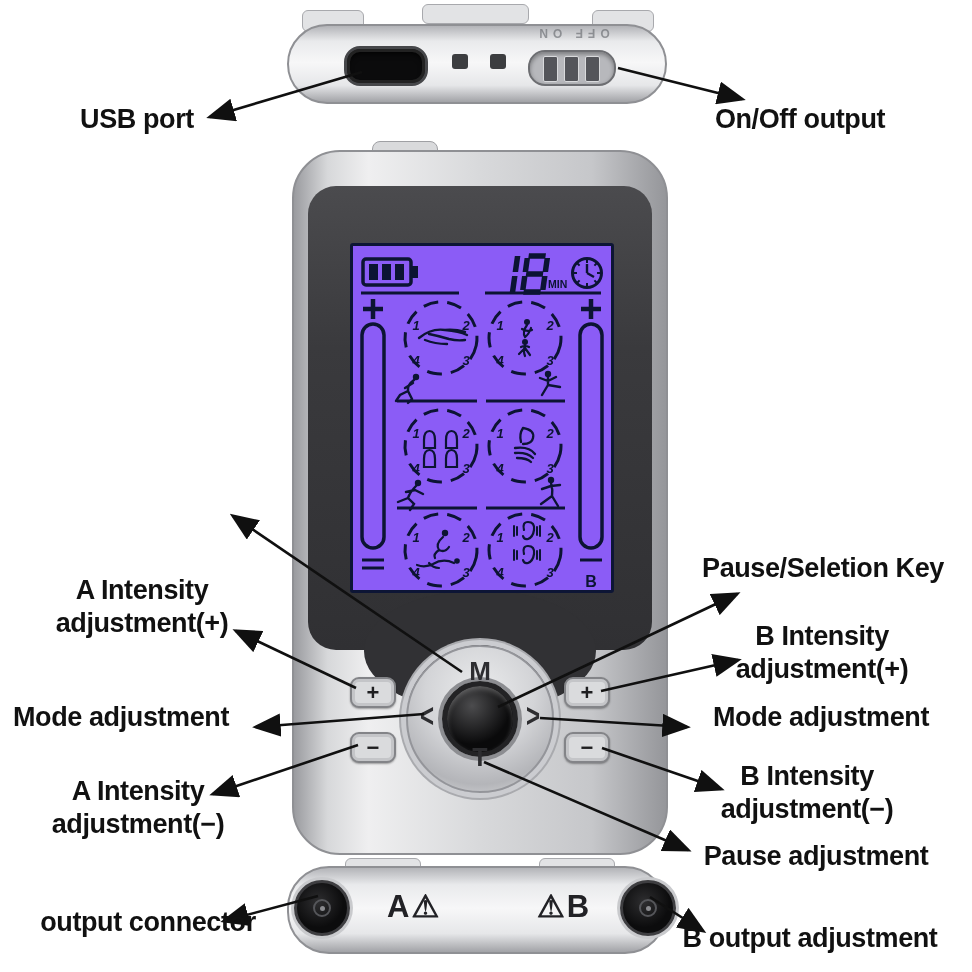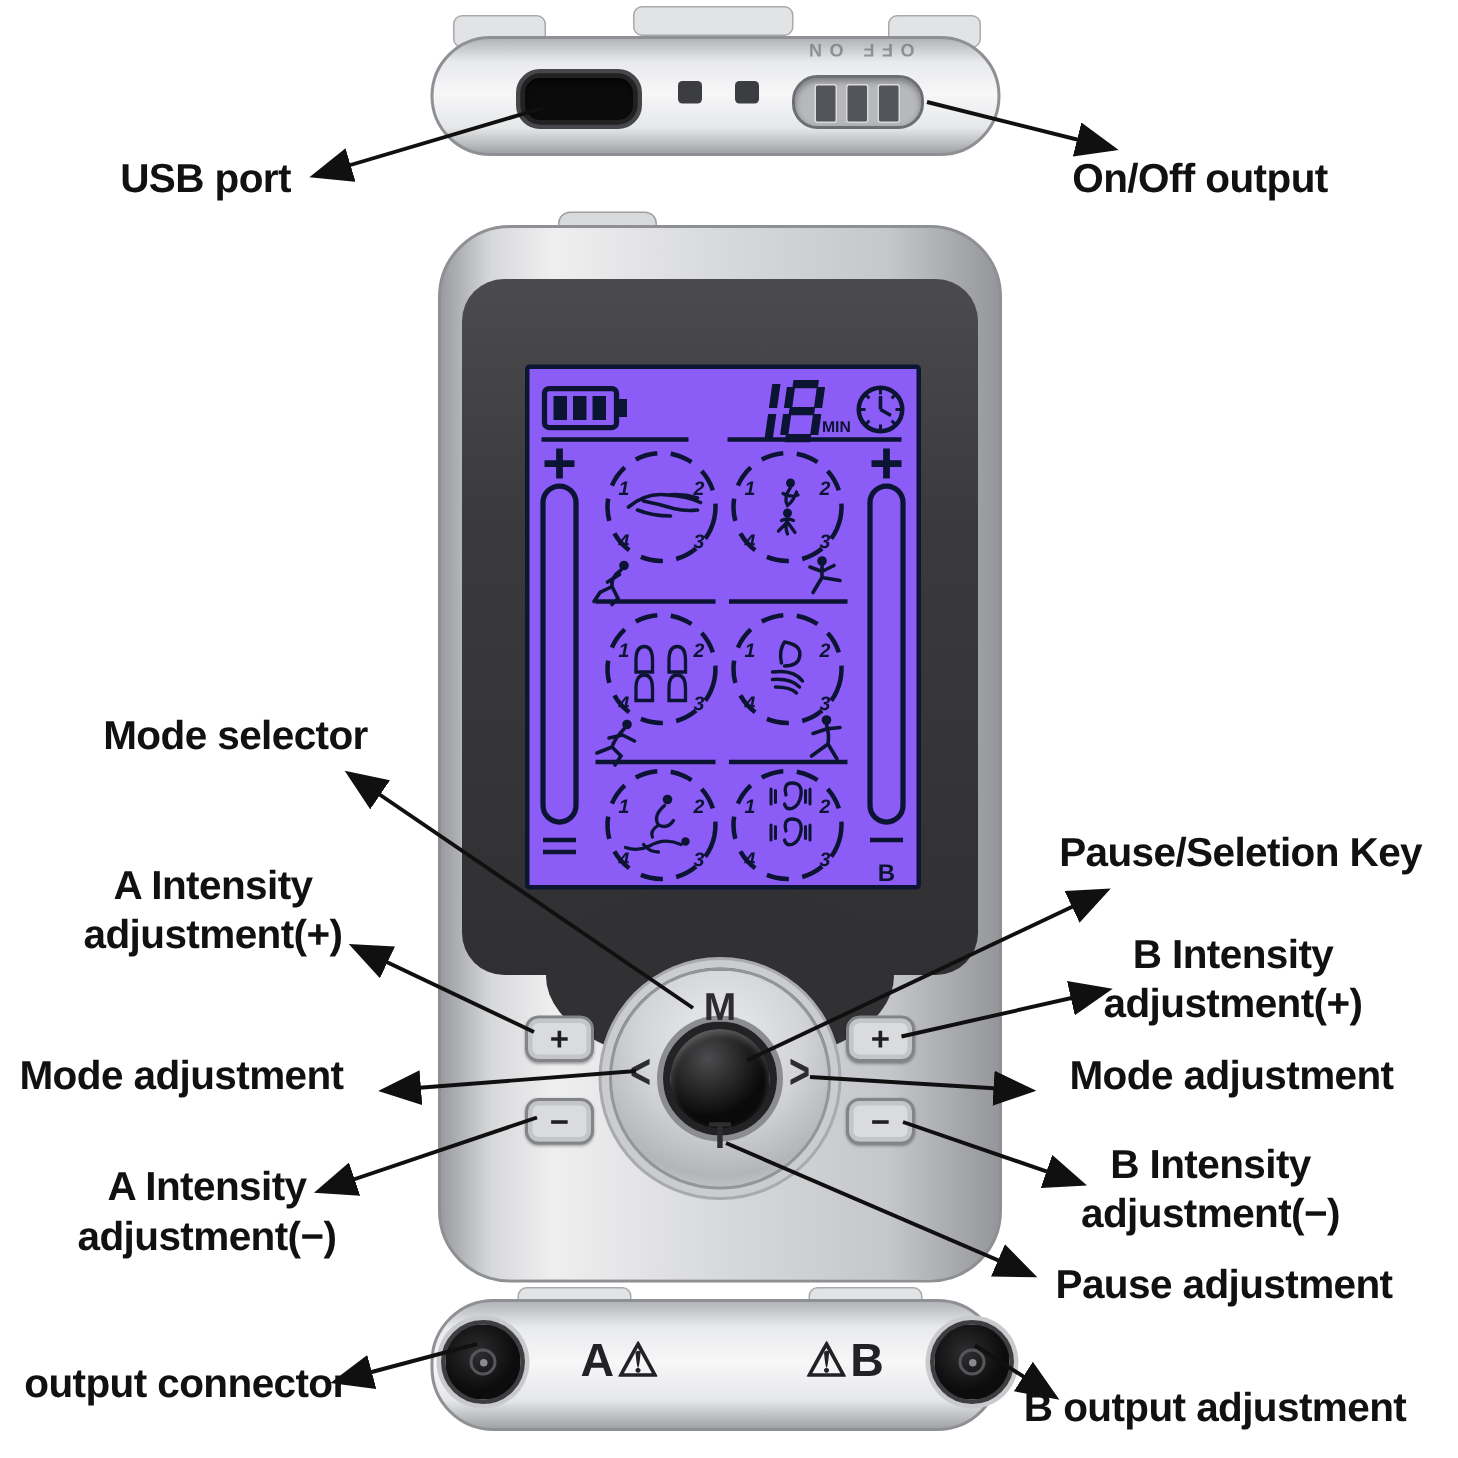--- a/index.html
+++ b/index.html
@@ -278,32 +278,31 @@
       <line x1="601" y1="691" x2="738" y2="660" marker-end="url(#ah)"></line>
       <line x1="540" y1="718" x2="687" y2="727" marker-end="url(#ah)"></line>
       <line x1="602" y1="748" x2="721" y2="789" marker-end="url(#ah)"></line>
       <line x1="484" y1="762" x2="688" y2="850" marker-end="url(#ah)"></line>
       <line x1="650" y1="897" x2="703" y2="931" marker-end="url(#ah)"></line>
     </g>
   </svg>
 
   <div class="callout" style="left:62px;top:103px;width:150px;">USB port</div>
   <div class="callout" style="left:700px;top:103px;width:200px;">On/Off output</div>
-  <div class="callout" style="left:58px;top:474px;width:198px;">Mode selector</div>
   <div class="callout" style="left:38px;top:574px;width:208px;">
     <span>A Intensity</span>
     <span>adjustment(+)</span>
   </div>
   <div class="callout" style="left:2px;top:701px;width:238px;">Mode adjustment</div>
   <div class="callout" style="left:33px;top:775px;width:210px;">
     <span>A Intensity</span>
     <span>adjustment(−)</span>
   </div>
-  <div class="callout" style="left:0px;top:906px;width:248px;">output connector</div>
-  <div class="callout" style="left:698px;top:552px;width:250px;text-align:right;">Pause/Seletion Key</div>
+  <div class="callout" style="left:0px;top:906px;width:248px;padding-left:24px;">output connector</div>
+  <div class="callout" style="left:698px;top:552px;width:250px;">Pause/Seletion Key</div>
   <div class="callout" style="left:722px;top:620px;width:200px;">
     <span>B Intensity</span>
     <span>adjustment(+)</span>
   </div>
   <div class="callout" style="left:702px;top:701px;width:238px;">Mode adjustment</div>
   <div class="callout" style="left:702px;top:760px;width:210px;">
     <span>B Intensity</span>
     <span>adjustment(−)</span>
   </div>
   <div class="callout" style="left:700px;top:840px;width:232px;">Pause adjustment</div>

